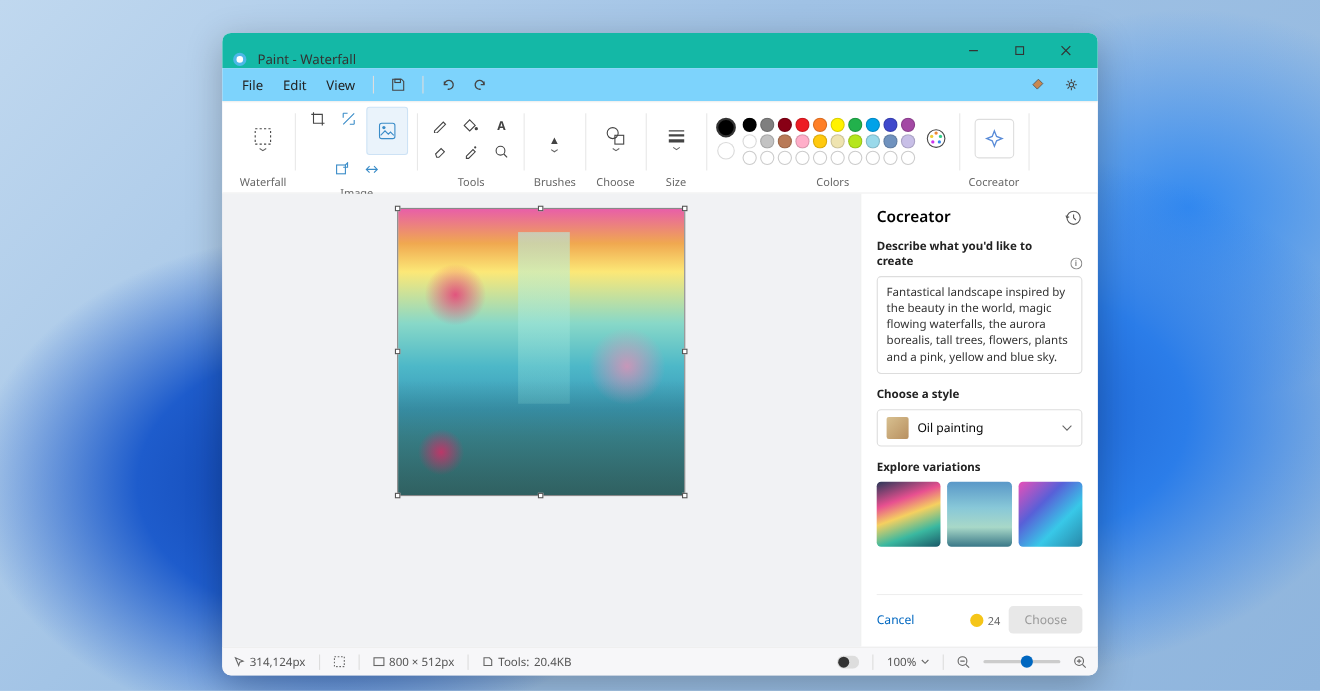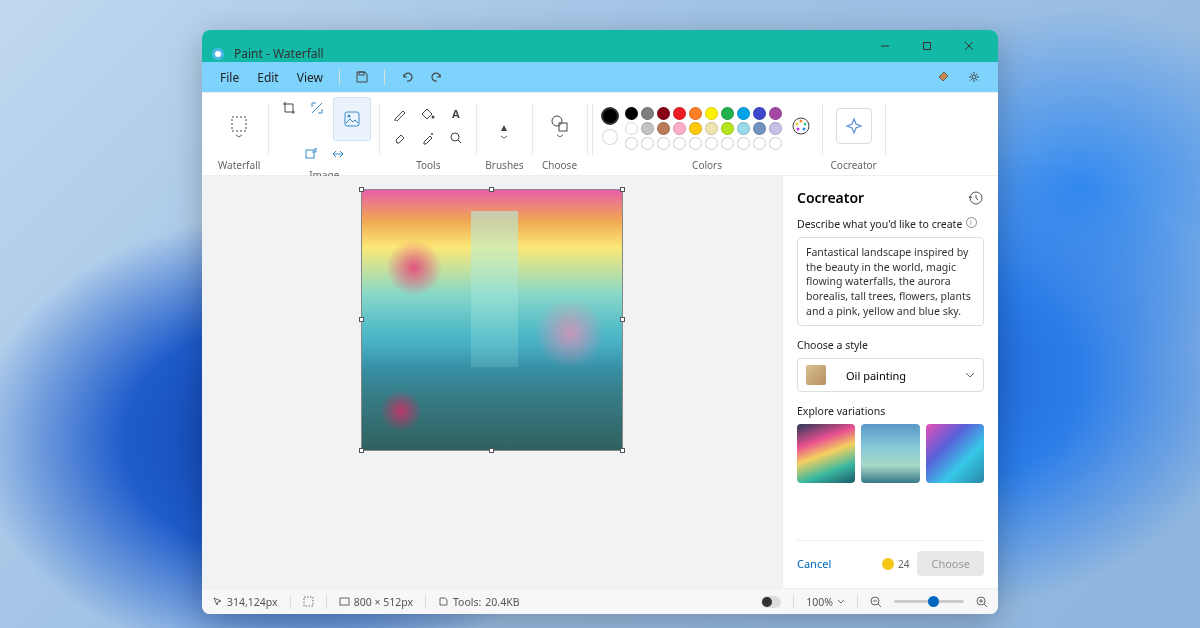--- a/index.html
+++ b/index.html
@@ -42,25 +42,25 @@
   radial-gradient(circle 40px at 20% 30%, rgba(230,60,120,0.85), transparent 70%),
   radial-gradient(circle 50px at 80% 55%, rgba(240,140,180,0.75), transparent 70%),
   radial-gradient(circle 30px at 15% 85%, rgba(220,40,100,0.8), transparent 70%),
   linear-gradient(180deg, transparent 60%, rgba(40,90,70,0.4) 80%, rgba(30,70,60,0.6) 100%);
 }
 .canvas-img::after { content:""; position:absolute; left:42%; top:8%; width:18%; height:60%; background: linear-gradient(180deg, rgba(180,240,230,0.6), rgba(140,220,210,0.2)); }
 .handle { position: absolute; width: 5px; height: 5px; background: #fff; border: 1px solid #555; }
 .cocreator-panel { width: 216px; background: #fff; border-left: 1px solid #eee; padding: 12px 14px; display: flex; flex-direction: column; font-size: 11px; }
 .cc-header { display: flex; align-items: center; justify-content: space-between; margin-bottom: 10px; }
 .cc-title { font-size: 14px; font-weight: 600; }
-.cc-sublabel { font-size: 10.5px; font-weight:400; color: #222; margin-bottom: 6px; display:flex; align-items:flex-start; gap:4px;}
+.cc-sublabel { font-size: 10.5px; font-weight:700; color: #222; margin-bottom: 6px; display:flex; align-items:flex-end; gap:4px;}
 .cc-textarea { border: 1px solid #ddd; border-radius: 4px; padding: 7px 8px; font-size: 10.5px; line-height: 1.4; color: #333; margin-bottom: 12px; min-height: 70px; }
 .cc-select { border: 1px solid #ddd; border-radius: 4px; height: 34px; display: flex; align-items: center; padding: 0 8px; gap: 8px; margin-bottom: 12px; cursor: pointer; }
 .cc-select-thumb { width: 20px; height: 20px; background: linear-gradient(135deg,#d8c090,#b89060); border-radius: 2px; }
-.cc-select-text { flex: 1; font-size: 11px; margin-left: 12px; }
+.cc-select-text { flex: 1; font-size: 11px; }
 .cc-variations { display: flex; gap: 6px; margin-bottom: 10px; }
 .cc-var { flex:1; aspect-ratio:1; border-radius: 4px; cursor: pointer; }
 .cc-footer { margin-top: auto; display: flex; align-items: center; gap: 8px; padding-top: 10px; border-top: 1px solid #eee; }
 .cc-cancel { color: #0067c0; font-size: 11px; cursor: pointer; }
 .cc-credits { margin-left: auto; display: flex; align-items: center; gap: 4px; font-size: 10px; color: #666; }
 .cc-coin { width: 12px; height: 12px; background: #f5c518; border-radius: 50%; }
 .cc-create { background: #e8e8e8; color: #999; border-radius: 4px; padding: 5px 14px; font-size: 11px; cursor: not-allowed; }
 .statusbar { height: 26px; background: #f7f7f9; border-top: 1px solid #eee; display: flex; align-items: center; padding: 0 10px; font-size: 10.5px; color: #555; gap: 12px; }
 .status-item { display: flex; align-items: center; gap: 4px; }
 .status-sep { width: 1px; height: 14px; background: #ddd; }
@@ -260,20 +260,35 @@
               <rect x="9" y="9" width="8" height="8" fill="none" stroke="#444"></rect>
             </svg>
             <svg width="8" height="4">
               <path d="M1 1l3 2 3-2" fill="none" stroke="#666"></path>
             </svg>
           </div>
       </div>
       <div class="ribbon-label">Choose</div>
     </div>
     <div class="ribbon-sep"></div>
+    <div class="ribbon-group">
+      <div class="ribbon-tools">
+        <div class="ribbon-btn big">
+            <svg width="18" height="18">
+              <line x1="2" y1="4" x2="16" y2="4" stroke="#444" stroke-width="1"></line>
+              <line x1="2" y1="8" x2="16" y2="8" stroke="#444" stroke-width="2"></line>
+              <line x1="2" y1="13" x2="16" y2="13" stroke="#444" stroke-width="3"></line>
+            </svg>
+            <svg width="8" height="4">
+              <path d="M1 1l3 2 3-2" fill="none" stroke="#666"></path>
+            </svg>
+          </div>
+      </div>
+      <div class="ribbon-label">Size</div>
+    </div>
     <div class="ribbon-sep"></div>
     <div class="ribbon-group" style="flex-direction:column;">
       <div style="display:flex;align-items:center;gap:6px;flex:1;">
         <div style="display:flex;flex-direction:column;gap:4px;align-items:center;">
           <div class="swatch sel" style="background:#000"></div>
           <div class="swatch" style="background:#fff;width:16px;height:16px;"></div>
         </div>
         <div class="swatches">
           <div class="swatch-row" id="palette-row1">
               <div class="swatch" style="background: rgb(0, 0, 0);"></div>

